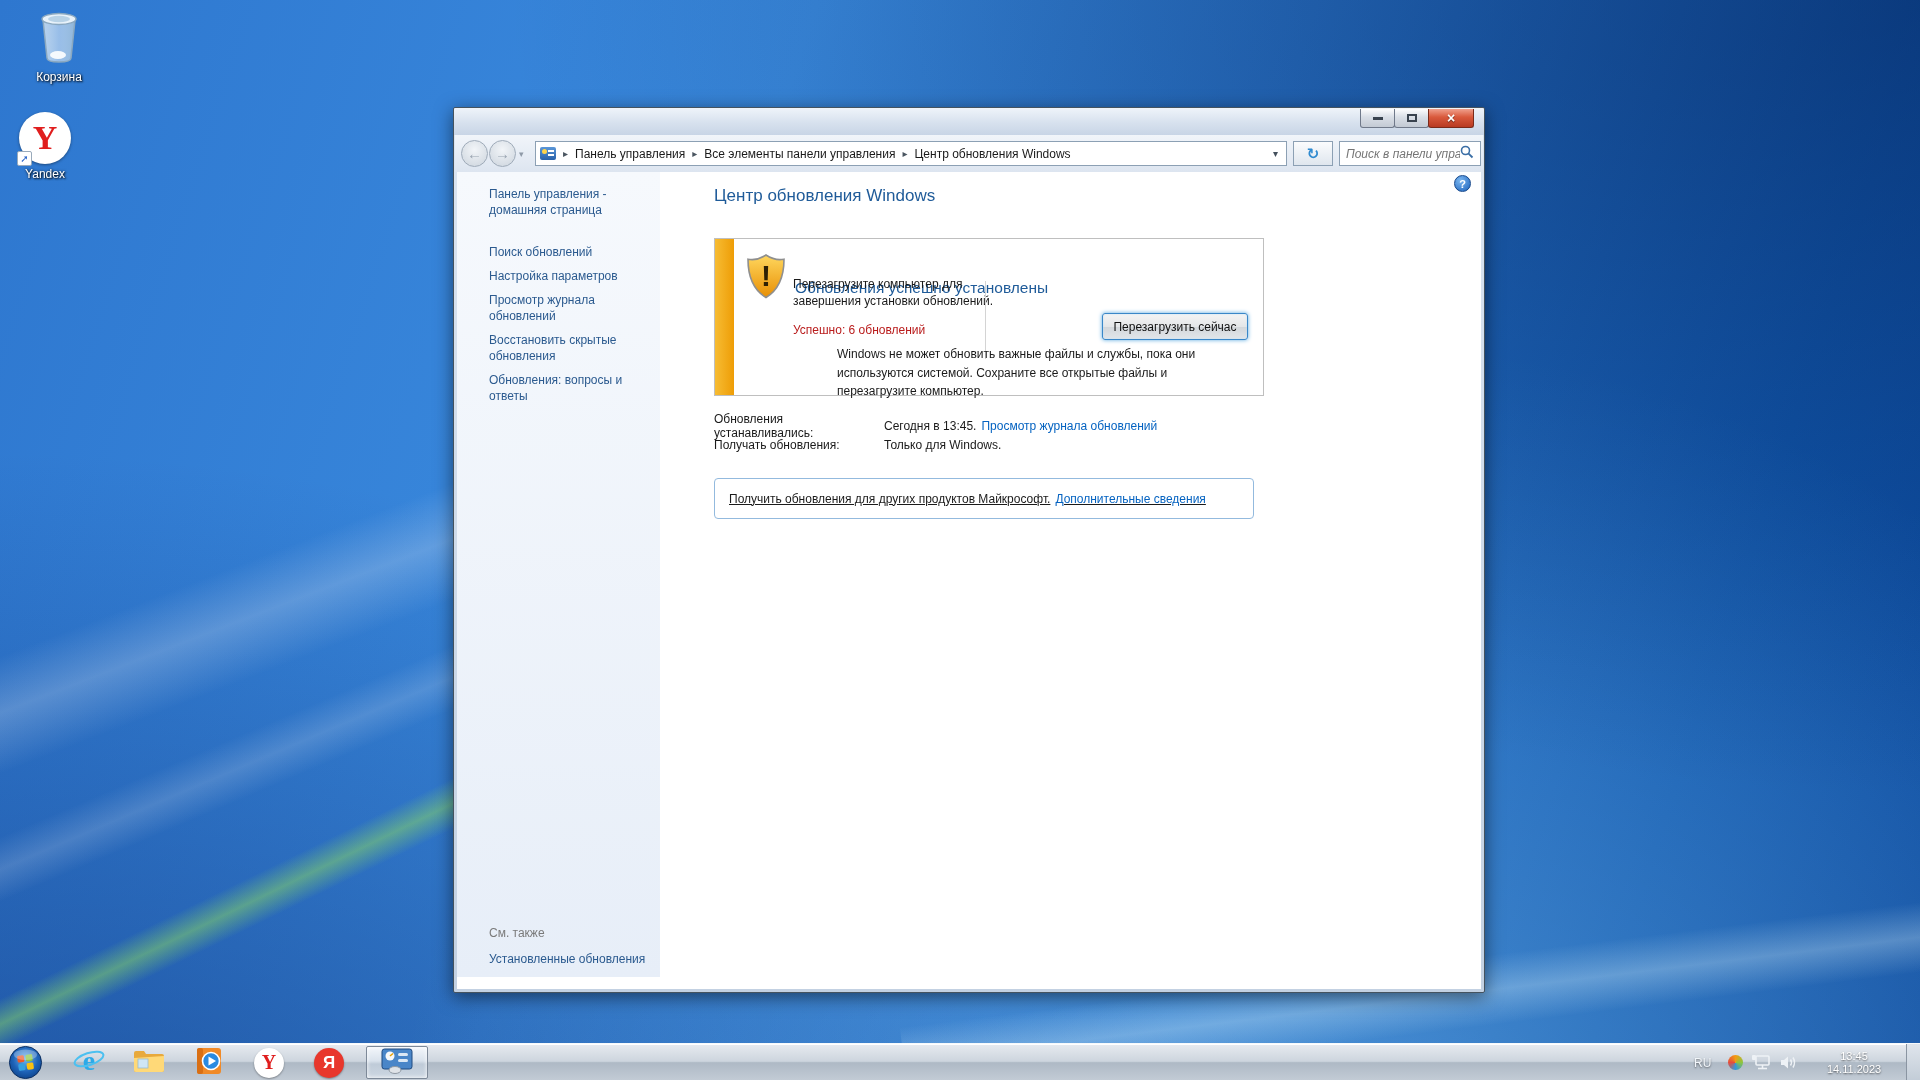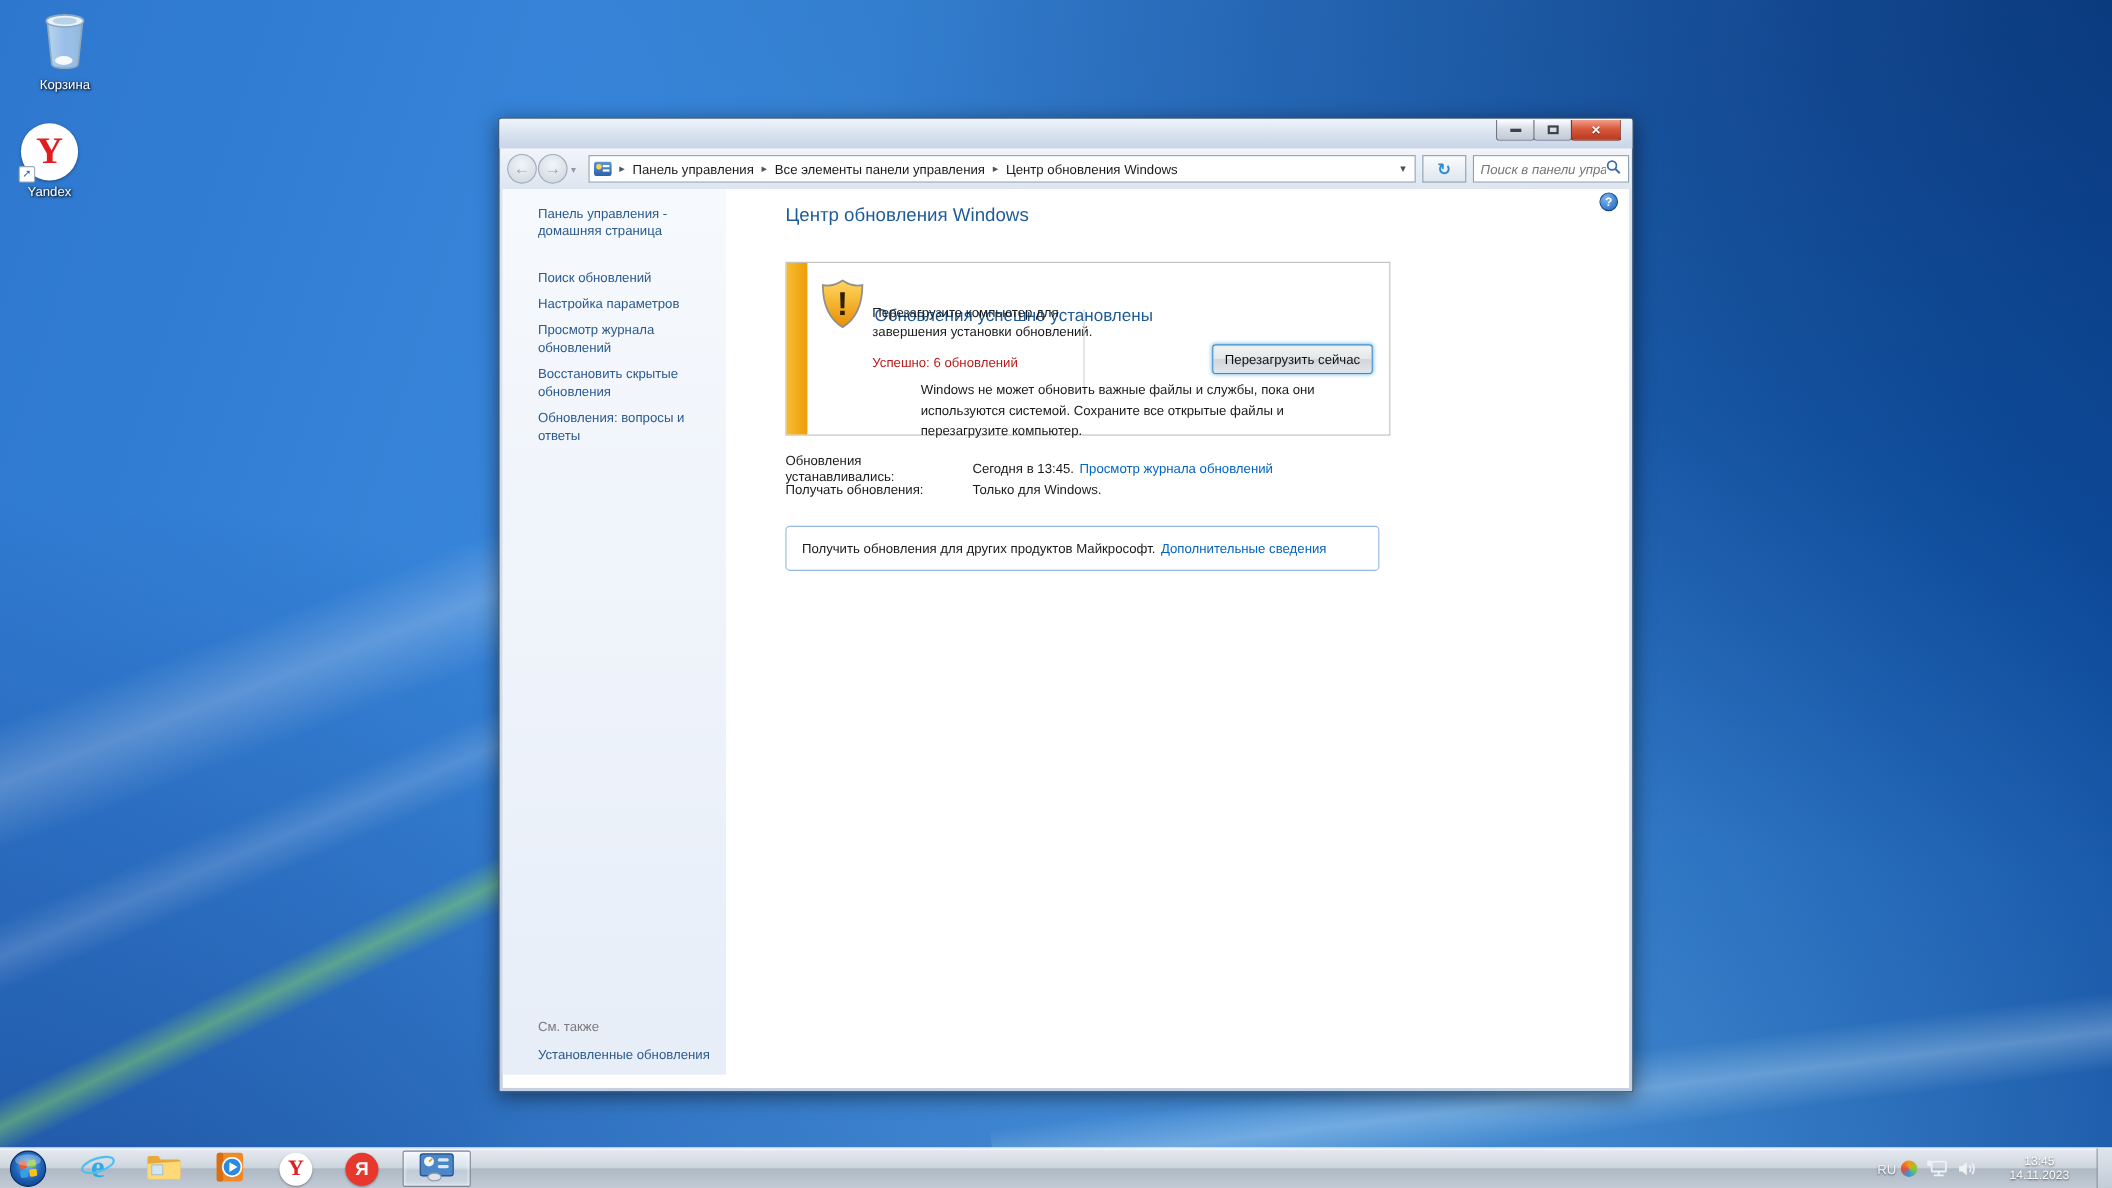--- a/index.html
+++ b/index.html
@@ -117,21 +117,21 @@
     font-size:12px; color:#111; font-family:inherit;margin-top:20px; }
   .st-note { position:absolute; left:122px; top:106px; width:396px; line-height:18.5px; color:#1a1a1a; }
 
   .inforows { position:absolute; left:54px; top:244px; }
   .irow { display:flex; height:19px; align-items:center; color:#1a1a1a; }
   .irow .lab { width:170px; }
   .irow .val { }
   a.link, .link { color:#0563c1; cursor:pointer; text-decoration:none; margin-left:5px; }
   .promo { position:absolute; left:54px; top:306px; width:540px; height:41px;
     border:1px solid #93bade; border-radius:4px; display:flex; align-items:center;
-    padding:0 14px; color:#1a1a1a; background:#fff; }
+    padding:0 14px; color:#1a1a1a; background:#fff;text-decoration:underline; }
 
   
   .taskbar { position:absolute; left:0; bottom:0; width:1920px; height:37px;
     background:linear-gradient(#e7ebf0,#cdd5de 48%,#aeb9c5 52%,#c2cbd5);
     border-top:1px solid #f6f9fb; box-shadow:inset 0 1px 0 #fff; }
   .startorb { position:absolute; left:8px; top:1px; width:35px; height:35px; cursor:pointer; }
   .tslot { position:absolute; top:3px; width:42px; height:31px; display:flex;
     align-items:center; justify-content:center; cursor:pointer; }
   .tb-ie{left:68px;} .tb-ex{left:128px;} .tb-wmp{left:188px;} .tb-yb{left:248px;} .tb-ya{left:308px;}
   .cpactive { position:absolute; left:366px; top:2px; width:62px; height:33px;
@@ -141,21 +141,21 @@
     cursor:pointer; }
   .tcircle { width:30px; height:30px; border-radius:50%; background:#fff;
     display:flex; align-items:center; justify-content:center;
     box-shadow:0 1px 2px rgba(0,0,0,.35); }
   .tcircle .yg { font-family:"Liberation Serif","DejaVu Serif",serif; font-weight:bold;
     font-size:20px; color:#e01e1e; }
   .tcircle.red { background:#e8372c; }
   .tcircle.red .ya { color:#fff; font-weight:bold; font-size:17px; }
 
   .tray { position:absolute; right:0; top:0; height:37px; display:flex; align-items:center; }
-  .tray .lang { color:#f2f6fa; font-size:12px; width:30px; text-align:right;
+  .tray .lang { color:#f2f6fa; font-size:12px; width:30px; text-align:left;
     text-shadow:0 1px 2px rgba(0,0,0,.55); cursor:pointer; }
   .trayicon { margin:0 4px; cursor:pointer; display:flex; align-items:center; }
   .upd-dot { width:15px; height:15px; border-radius:50%;
     background:conic-gradient(#f39c12,#8cc63f,#3498db,#e74c3c,#f39c12); }
   .clock { width:70px; text-align:center; color:#fff; font-size:11px; line-height:13px;
     text-shadow:0 1px 2px rgba(0,0,0,.6); cursor:pointer; margin:0 17px; }
   .showdesk { width:14px; height:37px; border-left:1px solid #8a95a2;
     background:linear-gradient(#dfe5ec,#c2ccd7); cursor:pointer; }
 </style>
 </head>

